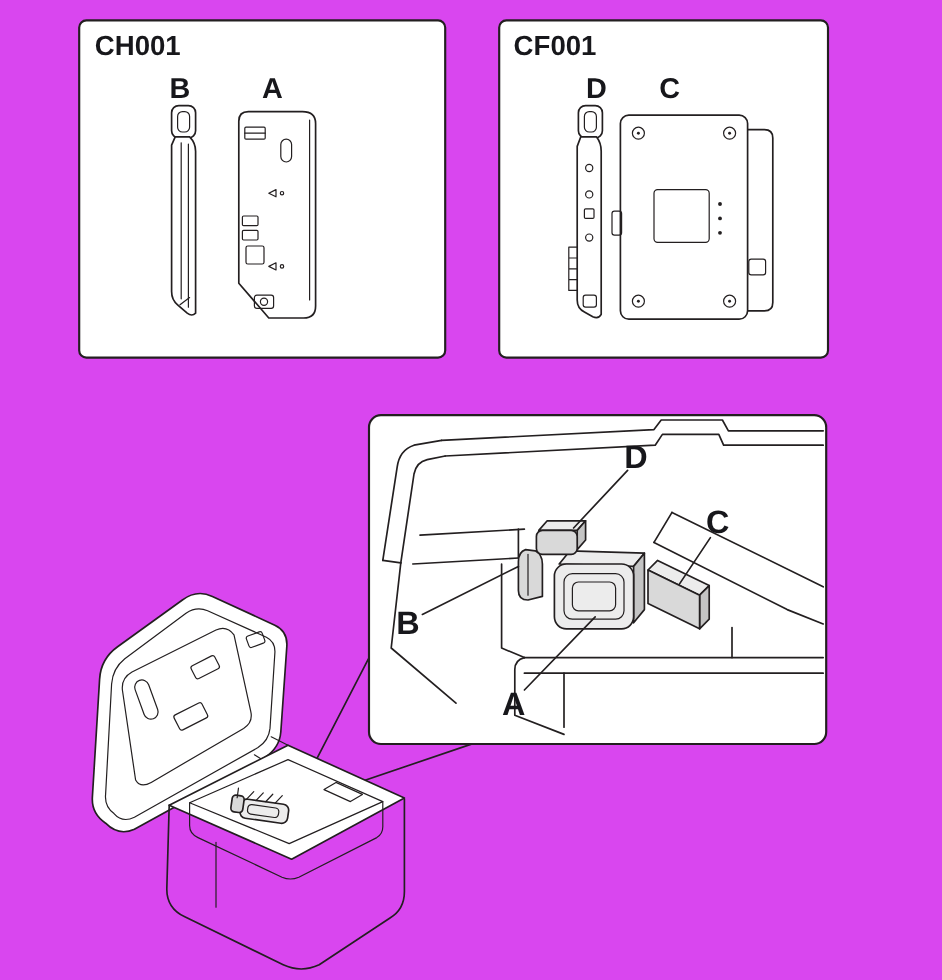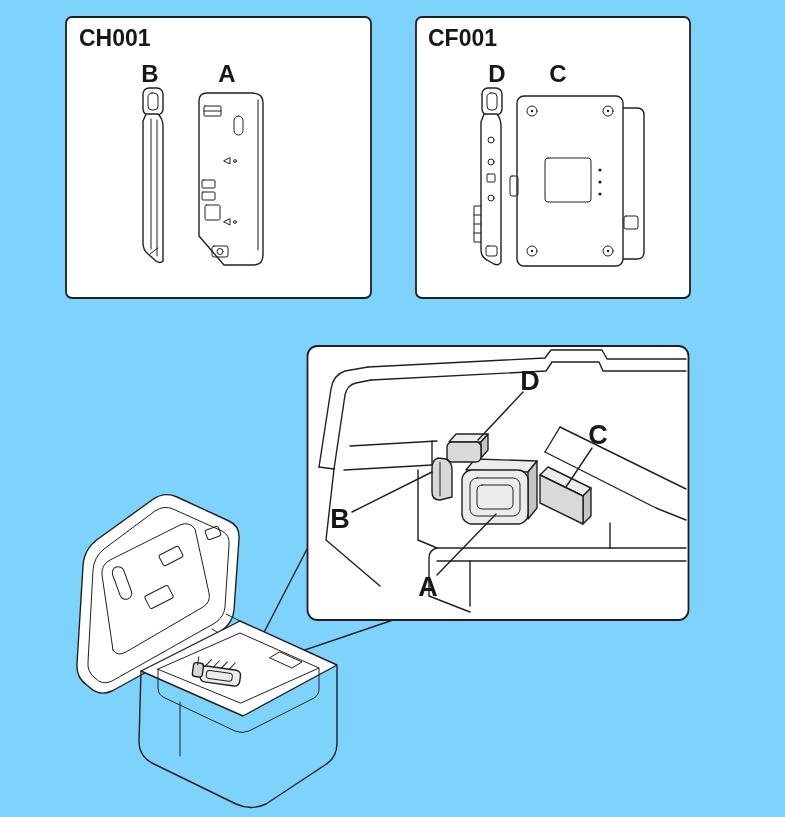--- a/index.html
+++ b/index.html
@@ -1,17 +1,17 @@
 <!DOCTYPE html>
 <html><head>
 <meta charset="utf-8">
 <style>
   html,body{margin:0;padding:0;background:#fff;}
   .page{
-    width:785px;height:817px;position:relative;background:#7dd3fc;
+    width:785px;height:817px;position:relative;background:#d946ef;
     font-family:"Liberation Sans",sans-serif;overflow:hidden;
   }
   svg text{font-family:"Liberation Sans",sans-serif;fill:#17171b;}
   .t-title{font-size:23px;font-weight:700;}
   .t-lbl{font-size:24px;font-weight:700;}
   .t-lbl2{font-size:27px;font-weight:700;}
   .s{stroke:#231f20;fill:none;stroke-width:1.4;stroke-linejoin:round;stroke-linecap:round;}
   .sthin{stroke:#231f20;fill:none;stroke-width:1;stroke-linejoin:round;stroke-linecap:round;}
   .sw{stroke:#231f20;fill:#fff;stroke-width:1.4;stroke-linejoin:round;}
   .box{stroke:#231f20;fill:#fff;stroke-width:1.8;}

